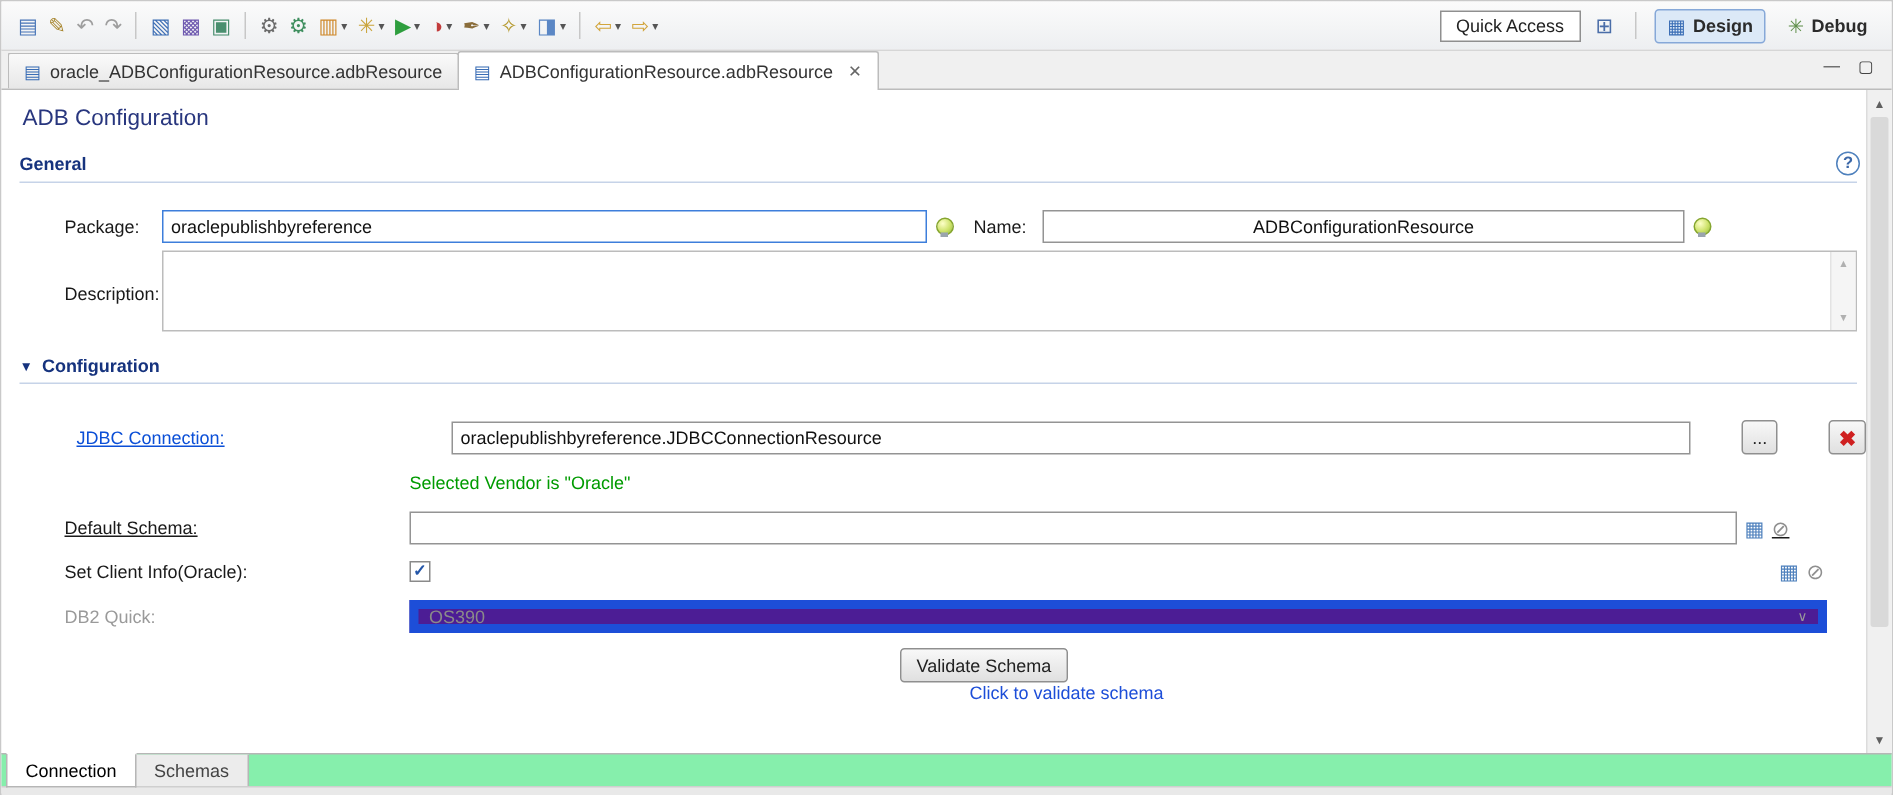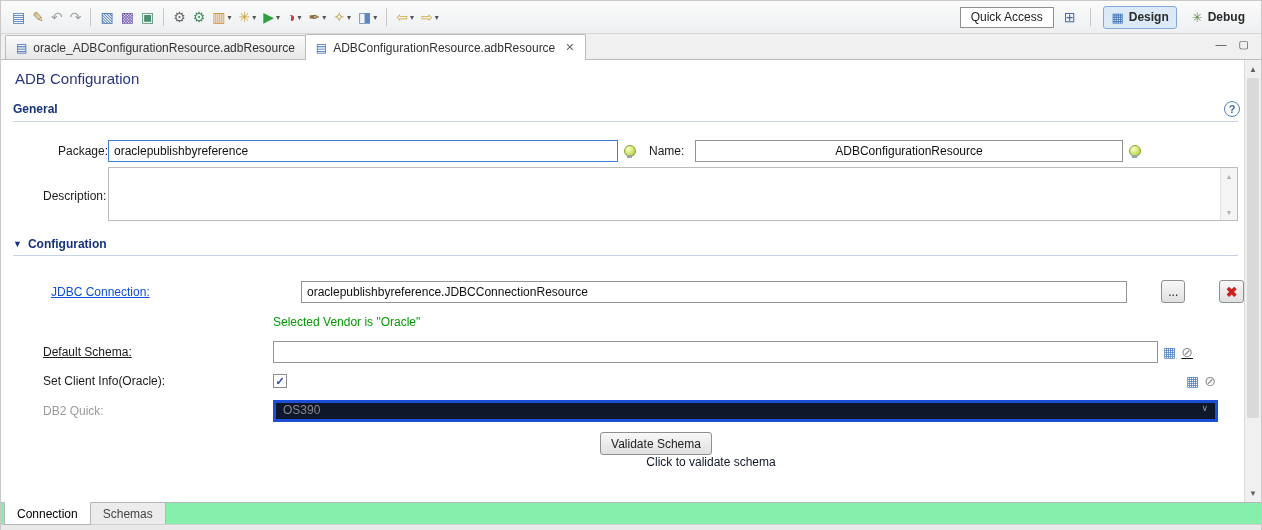--- a/index.html
+++ b/index.html
@@ -67,21 +67,21 @@
   .section-title { color:#16337e; font-weight:bold; font-size:12px; }
   .collapse-tri { color:#16337e; font-size:9px; margin-right:6px; }
   .help-icon {
     margin-left:auto; width:16px; height:16px; border:1px solid #4f81bd; border-radius:50%;
     color:#3c68a8; font-size:11px; font-weight:bold; display:flex; align-items:center; justify-content:center;
     background:#fff;
   }
   .section-rule { height:1px; background:#c6d3e8; margin:4px 6px 0 0; }
 
   .row { display:flex; align-items:center; margin-left:30px; }
-  .general-label { flex:0 0 65px;text-align:right; }
+  .general-label { flex:0 0 65px; }
   .txt { height:22px; border:1px solid #949494; padding:1px 5px; color:#111; background:#fff; }
   .txt.focused { border:1px solid #3d7edb; }
   .pkg-input { width:510px; }
   .name-label { flex:0 0 46px; margin-left:14px; }
   .name-input { width:428px;text-align:center; }
   .bulb { flex:0 0 11px; width:11px; height:13px; margin-left:6px; position:relative; }
   .bulb::before {
     content:""; position:absolute; top:0; left:0; width:10px; height:10px; border-radius:50%;
     background:radial-gradient(circle at 35% 30%, #fdffc8, #cde26a 55%, #8fb83a);
     border:1px solid #85a52f;
@@ -121,27 +121,27 @@
   .checkbox {
     width:14px; height:14px; border:1px solid #8a8a8a; background:#fff;
     display:flex; align-items:center; justify-content:center;
     font-size:11px; line-height:11px; color:#2456a8; font-weight:bold;
   }
   .client-icons { margin-left:auto; margin-right:28px; display:flex; align-items:center; }
 
   .db2-row { margin-top:12px; }
   .db2-label { color:#9a9a9a; }
   .combo {
-    width:945px; height:22px; background:#0f172a; border:3px solid #1d4ed8;
-    color:#8a8a8a; display:flex; align-items:flex-start; justify-content:space-between; padding:0 7px;
+    width:945px; height:22px; background:#4c1d95; border:6px solid #1d4ed8;
+    color:#8a8a8a; display:flex; align-items:center; justify-content:space-between; padding:0 7px;
   }
   .combo-arrow { color:#9a9a9a; font-size:9px; }
 
   .validate-row { display:flex; align-items:center; margin:10px 0 0 55px;flex-direction:column; }
-  .validate-hint { margin-left:110px; color:#0f172a; }
+  .validate-hint { margin-left:110px; color:#1d4ed8; }
 
   
   .bottomtabs {
     position:absolute; top:501px; left:0; right:0; height:22px;
     background:#86efac; border-top:1px solid #b6b6b6; display:flex; padding-left:3px;
   }
   .btab {
     height:22px; padding:0 12px; display:flex; align-items:center;
     border:1px solid #b6b6b6; border-top:none; background:#ececec; color:#444; margin-right:-1px;
   }

